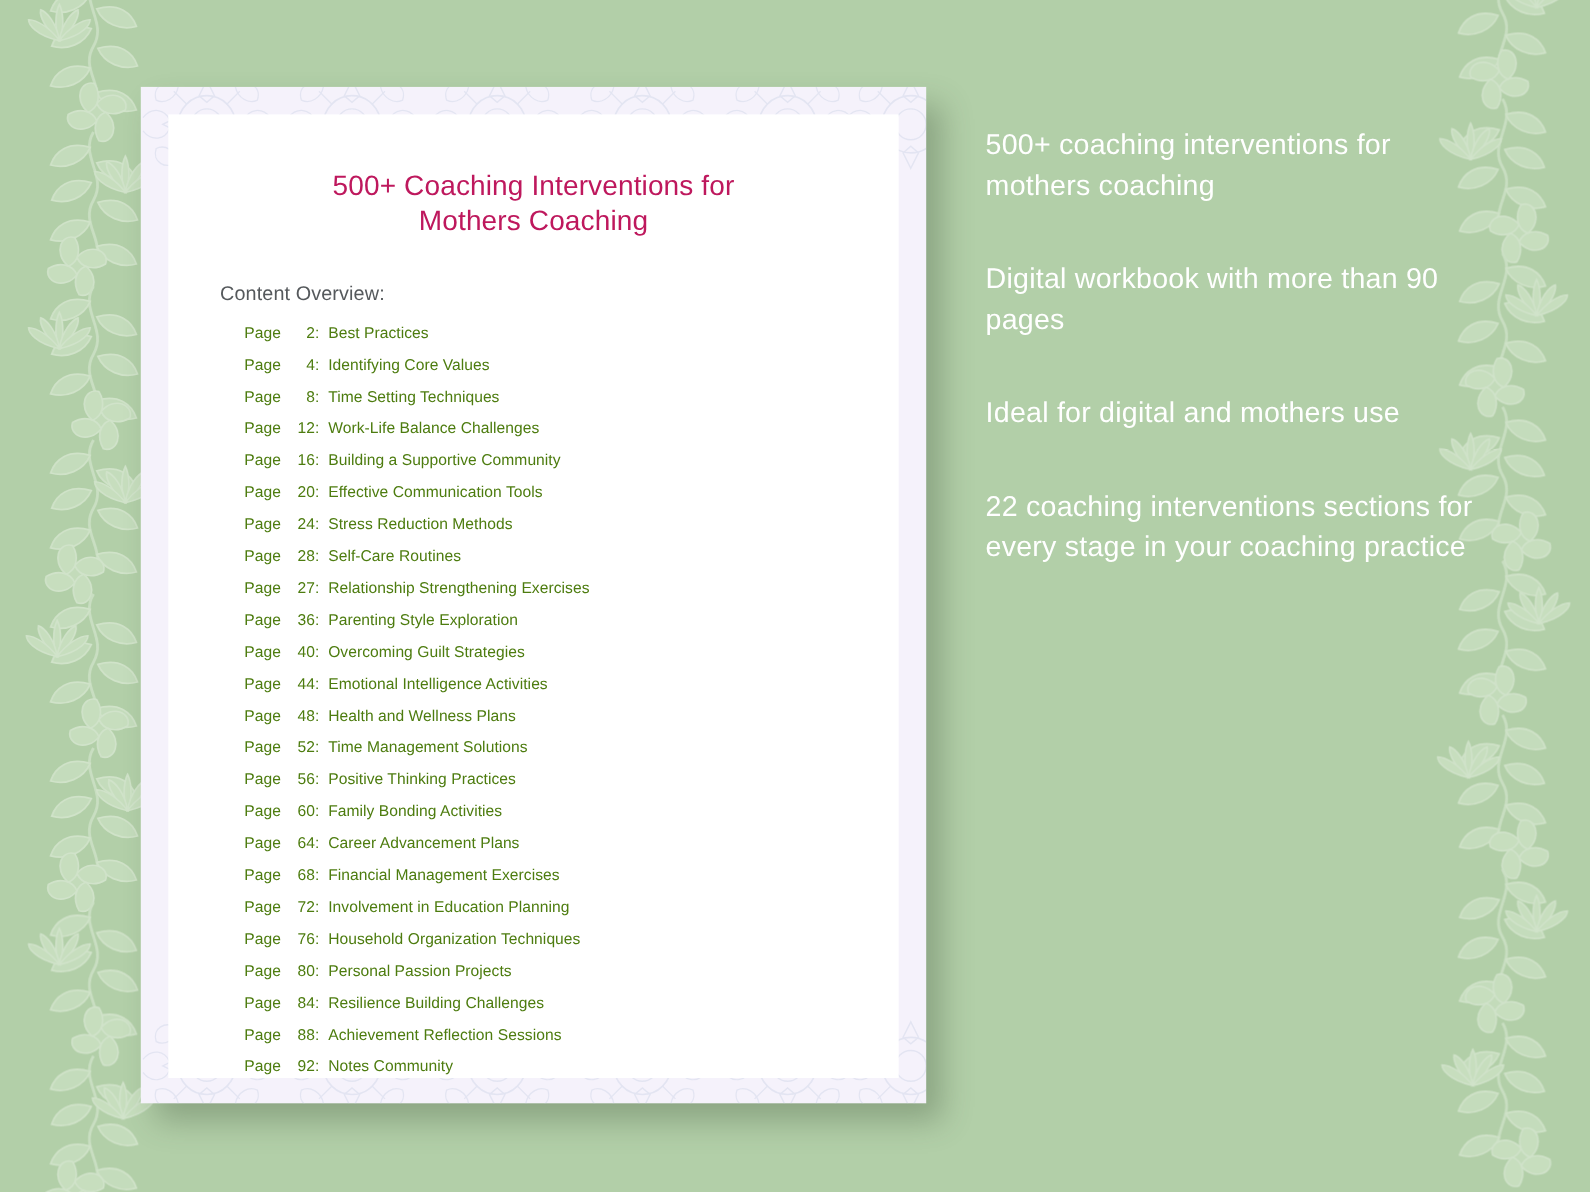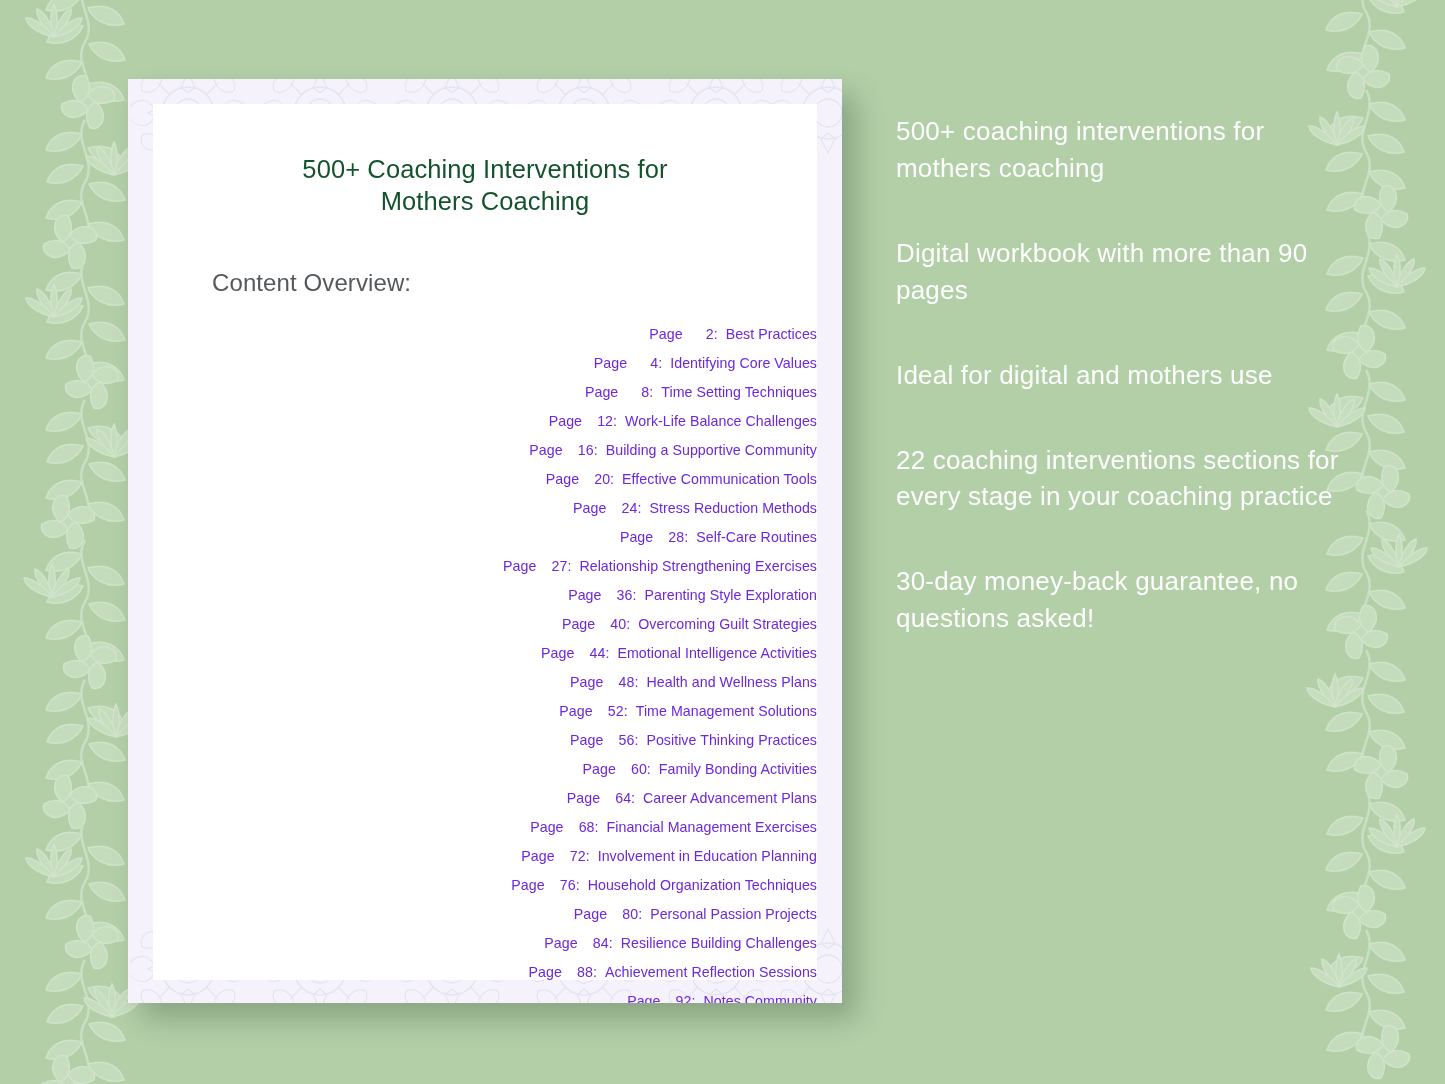--- a/index.html
+++ b/index.html
@@ -59,44 +59,43 @@
   }
 
   
   .doc-title {
     margin: 0;
     padding: 49px 70px 0 70px;
     font-size: 25.5px;
     font-weight: 400;
     line-height: 1.26;
     text-align: center;
-    color: #14532d;
+    color: #be185d;
     letter-spacing: 0.1px;
   }
   .overview-label {
-    margin: 12px;
+    margin: 0;
     padding: 40px 0 0 47px;
-    font-size: 24px;
+    font-size: 18px;
     color: #55595c;
     letter-spacing: 0.1px;
   }
 
   .toc {
     margin: 0;
     padding: 17px 0 0 69px;
     list-style: none;
   }
   .toc-row {
     display: flex;
     align-items: baseline;
     height: 29px;
     font-size: 14.2px;
-    color: #6d28d9;
+    color: #4d7c0f;
     letter-spacing: 0.05px;
-    justify-content: flex-end;
   }
   .toc-page-word { }
   .toc-page-num {
     display: inline-block;
     min-width: 26px;
     text-align: right;
     margin-left: 5px;
   }
   .toc-colon { margin-right: 8px; }
   .toc-entry { white-space: nowrap; }
@@ -411,14 +410,13 @@
       </ul>
 
   </div>
 </div>
 
 <div class="promo" id="promo-col">
     <p class="promo-block">500+ coaching interventions for mothers coaching</p>
     <p class="promo-block">Digital workbook with more than 90 pages</p>
     <p class="promo-block">Ideal for digital and mothers use</p>
     <p class="promo-block">22 coaching interventions sections for every stage in your coaching practice</p>
-    <p class="promo-block">30-day money-back guarantee, no questions asked!</p>
   </div>
 
 </body></html>

